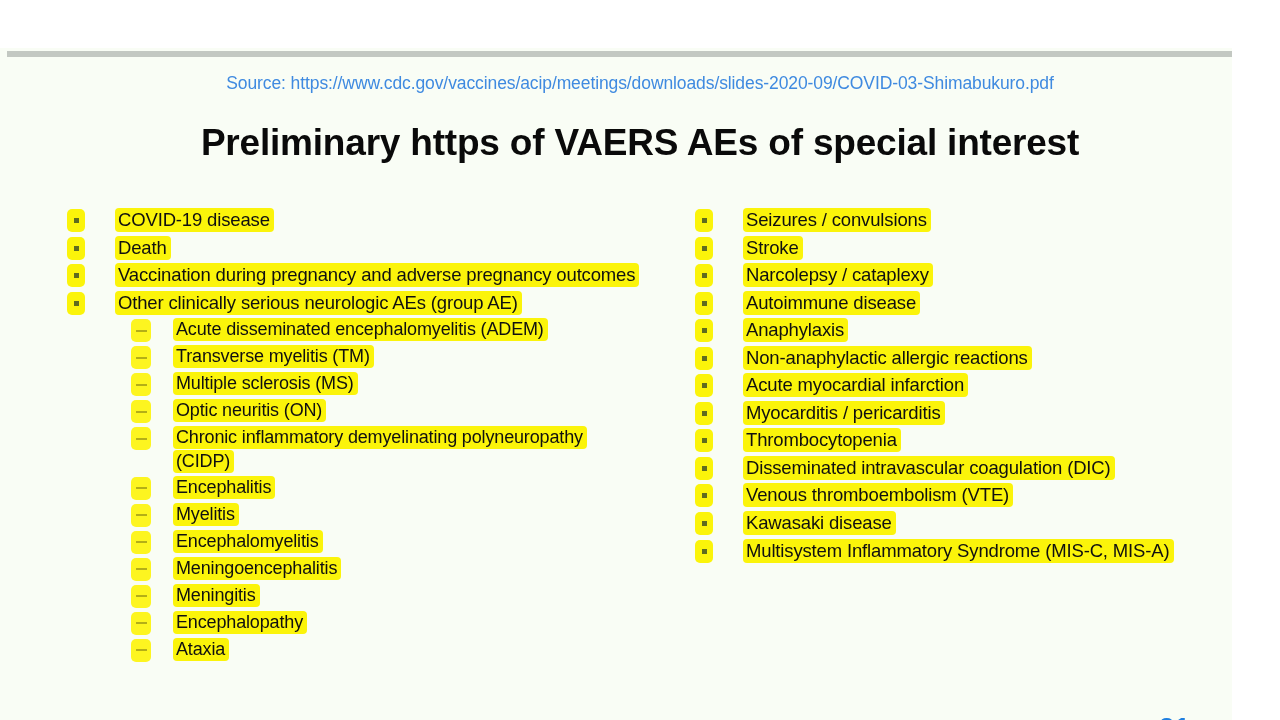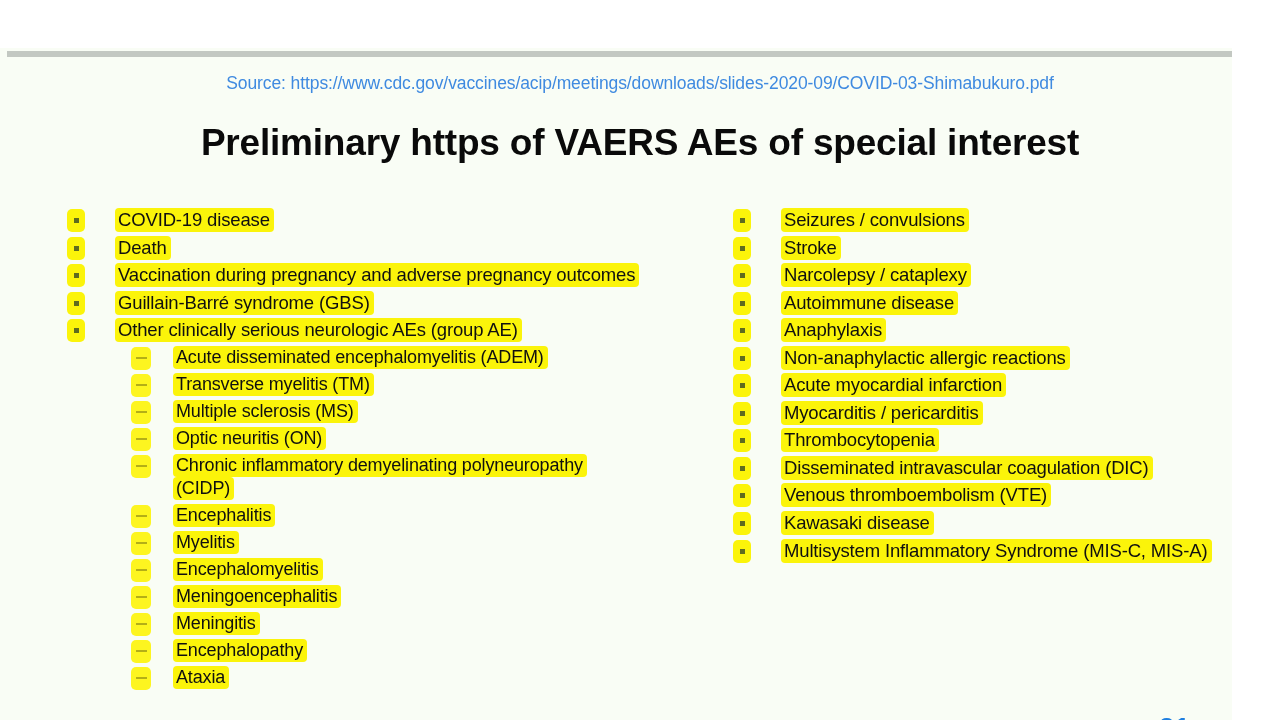--- a/index.html
+++ b/index.html
@@ -59,21 +59,21 @@
     letter-spacing: -0.2px;
     white-space: nowrap;
   }
 
   
   .col {
     position: absolute;
     top: 160px;
   }
   .col-left  { left: 50px;  width: 620px; }
-  .col-right { left: 716px; width: 545px; }
+  .col-right { left: 678px; width: 545px; }
 
   
   .row {
     display: flex;
     align-items: flex-start;
     margin-bottom: 3.5px;
     padding-left: 17px;
   }
   .row.sub { margin-left: 64px; margin-bottom: 3px; }
 
@@ -173,26 +173,20 @@
       <div class="row">
         <span class="marker">
           <span class="sq"></span>
         </span>
         <div class="txtwrap"><span class="hl">Vaccination during pregnancy and adverse pregnancy outcomes</span></div>
       </div>
       <div class="row">
         <span class="marker">
           <span class="sq"></span>
         </span>
-        <div class="txtwrap"><span class="hl">Guillain-Barré syndrome (GBS)</span></div>
-      </div>
-      <div class="row">
-        <span class="marker">
-          <span class="sq"></span>
-        </span>
         <div class="txtwrap"><span class="hl">Other clinically serious neurologic AEs (group AE)</span></div>
       </div>
       <div class="row sub">
         <span class="marker">
           <span class="dash"></span>
         </span>
         <div class="txtwrap"><span class="hl">Acute disseminated encephalomyelitis (ADEM)</span></div>
       </div>
       <div class="row sub">
         <span class="marker">

